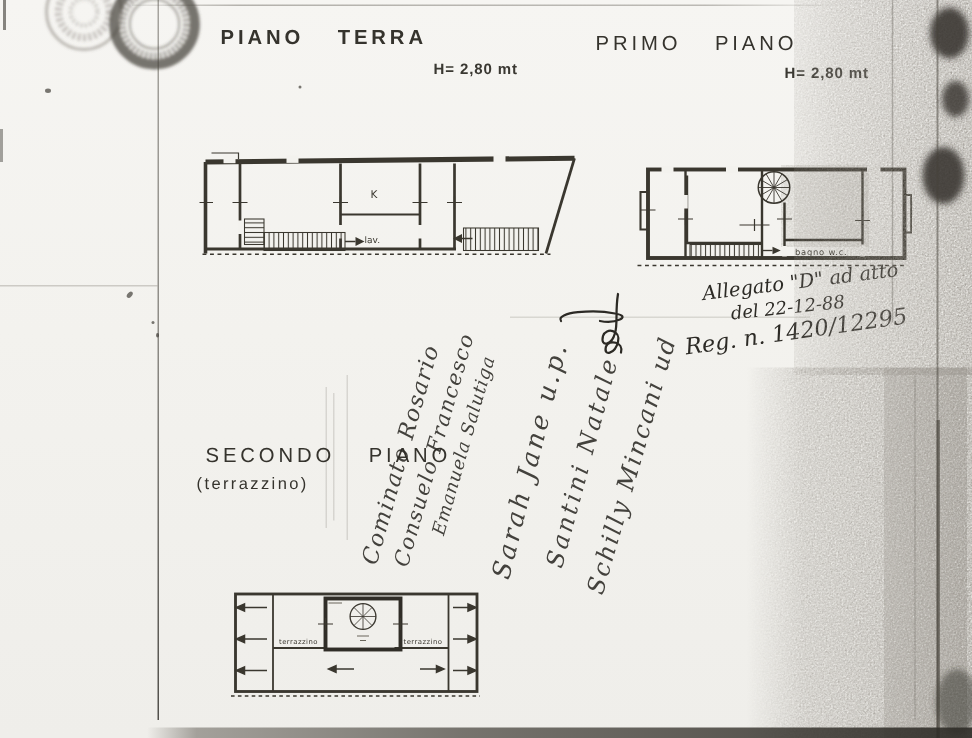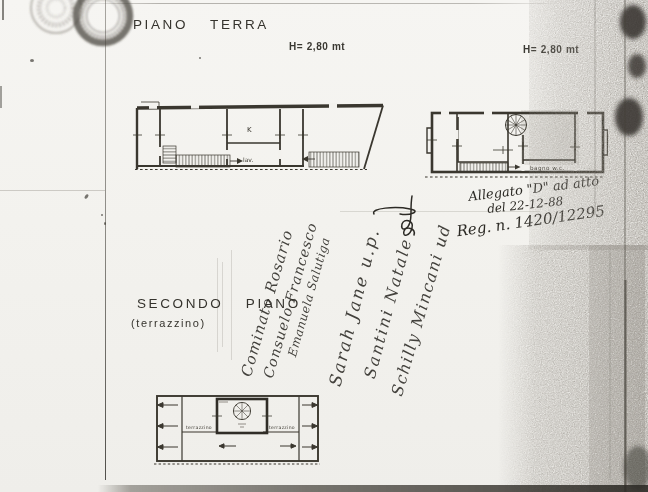--- a/index.html
+++ b/index.html
@@ -62,22 +62,23 @@
       <circle cx="42" cy="44" r="17" fill="none" stroke="rgba(95,90,80,.32)" stroke-width="5" stroke-dasharray="2 1.6"></circle>
       <circle cx="42" cy="44" r="9" fill="none" stroke="rgba(95,90,80,.28)" stroke-width="3" stroke-dasharray="1.5 1.5"></circle>
     </g>
     <g filter="url(#stblur)">
       <circle cx="89" cy="52" r="27" fill="none" stroke="rgba(70,66,58,.72)" stroke-width="6.5"></circle>
       <circle cx="89" cy="52" r="21.5" fill="none" stroke="rgba(70,66,58,.45)" stroke-width="5" stroke-dasharray="1.8 1.4"></circle>
       <circle cx="89" cy="52" r="16.5" fill="none" stroke="rgba(70,66,58,.5)" stroke-width="1.2"></circle>
     </g>
   </svg>
 
-  <div class="abs floor-title" style="left:133px;top:17px;">PIANO TERRA</div>
+  <div class="abs floor-title" style="left:147px;top:17px;font-weight:bold;">PIANO TERRA</div>
   <div class="abs h-label" style="left:289px;top:41px;">H= 2,80 mt</div>
+  <div class="abs floor-title" style="left:397px;top:21px;">PRIMO PIANO</div>
   <div class="abs h-label" style="left:523px;top:44px;">H= 2,80 mt</div>
   <div class="abs floor-title" style="left:137px;top:296px;">SECONDO PIANO</div>
   <div class="abs subtitle" style="left:131px;top:317px;">(terrazzino)</div>
 
   <svg class="abs" style="left:133px;top:99px;" width="256" height="76" viewBox="0 0 256 76">
     <defs>
       <pattern id="p1v" width="3.2" height="14" patternUnits="userSpaceOnUse">
         <path d="M1.6 0V14" stroke="#3a372f" stroke-width=".7"></path>
       </pattern>
       <pattern id="p1h" width="14" height="3.2" patternUnits="userSpaceOnUse">

